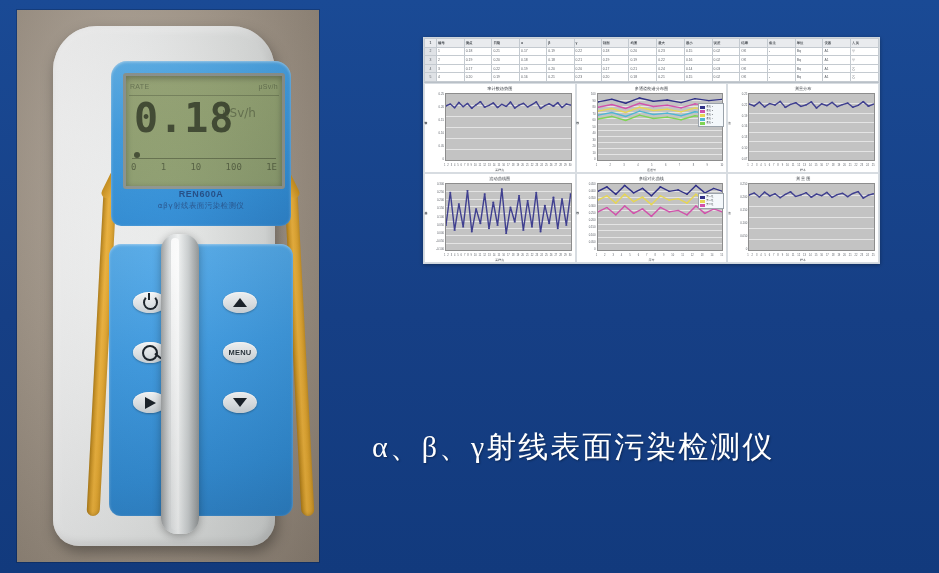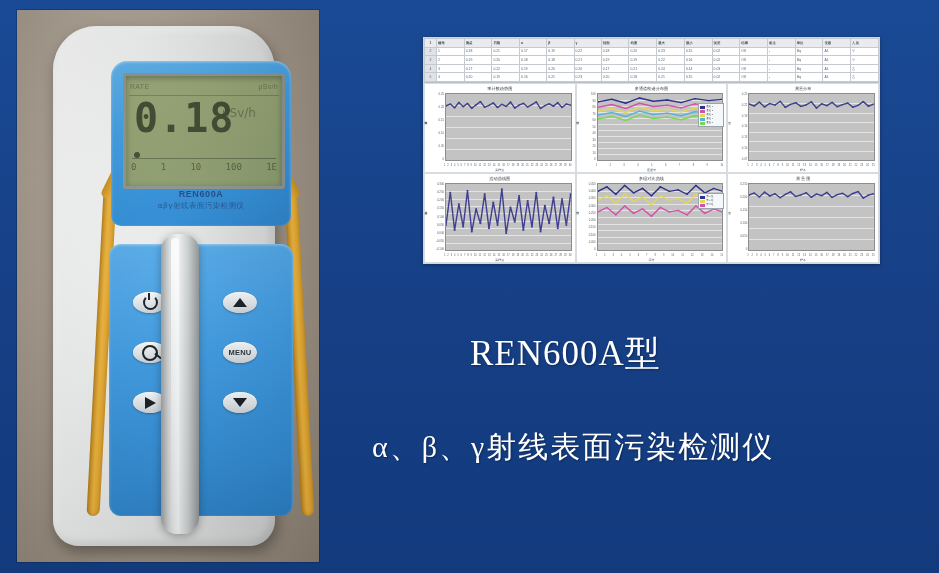--- a/index.html
+++ b/index.html
@@ -902,16 +902,15 @@
             <span>22</span>
             <span>23</span>
             <span>24</span>
             <span>25</span>
           </div>
           <div class="xlab">样本</div>
         </div>
       </div>
   </div>
 
-  <div class="caption1">REN600A型</div>
   <div class="caption2">α、β、γ射线表面污染检测仪</div>
 
 </div>
 
 </body></html>

